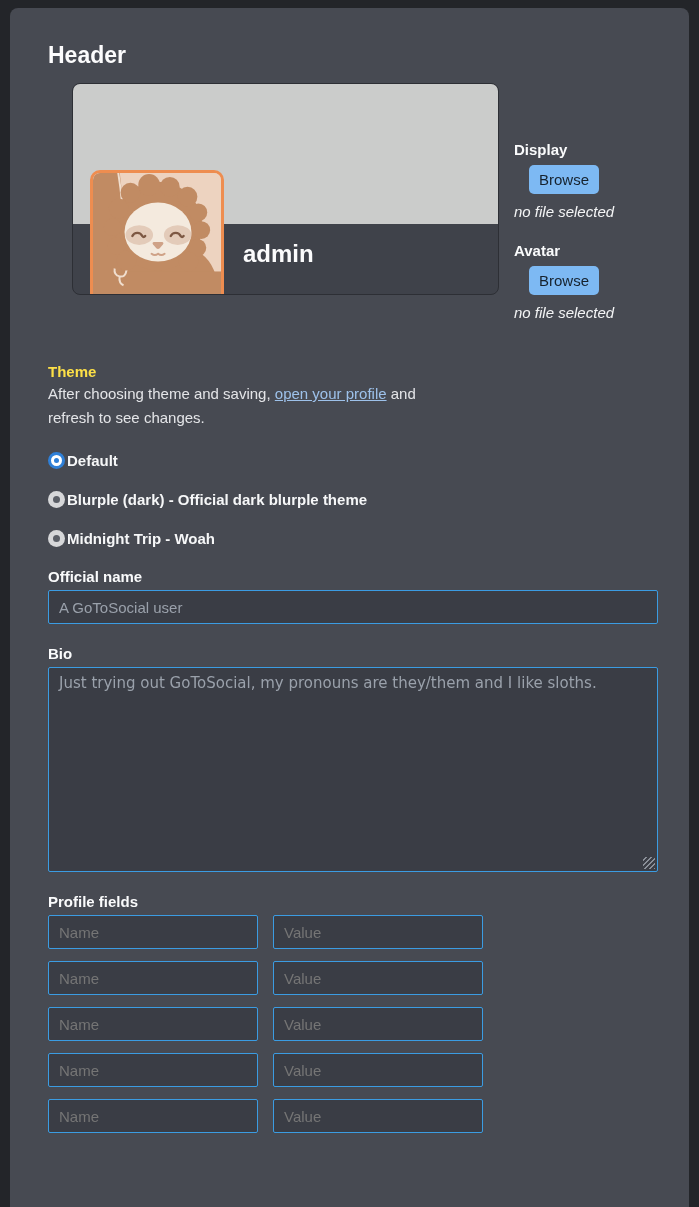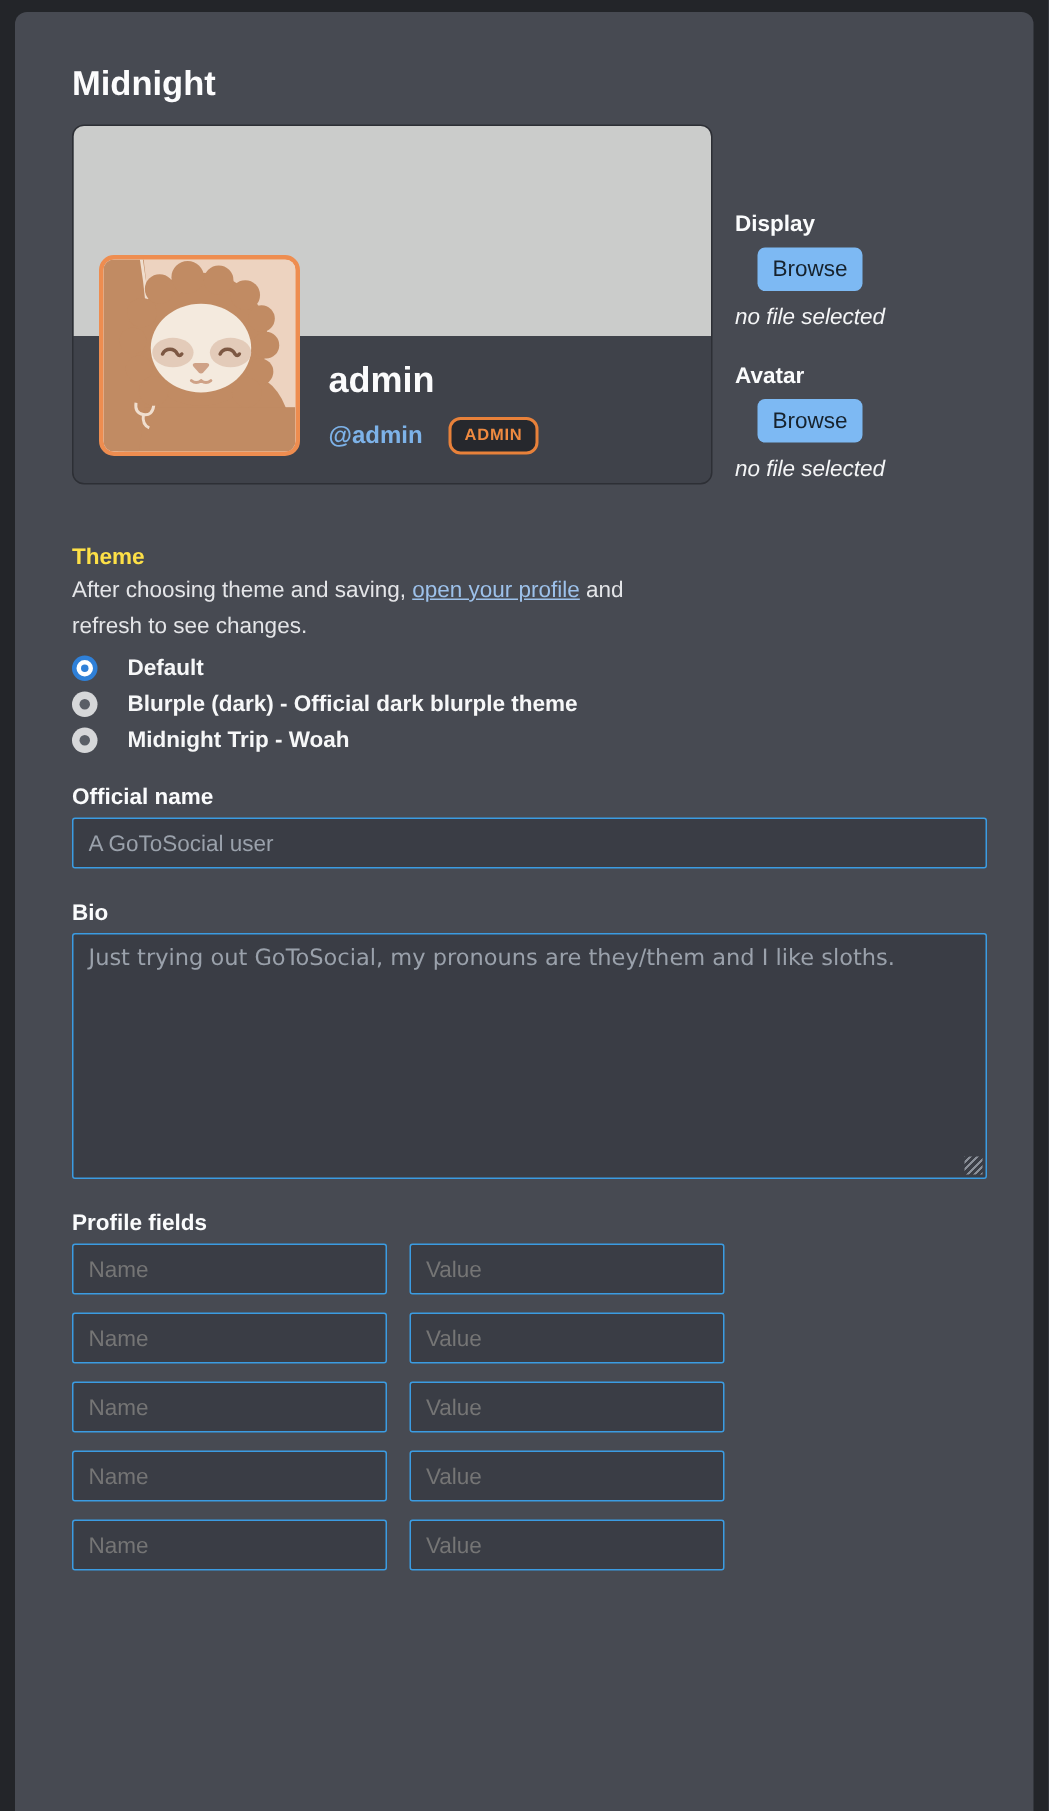--- a/index.html
+++ b/index.html
@@ -12,23 +12,23 @@
   .panel {
     position:absolute; left:10px; top:8px; width:679px; height:1400px;
     background:#474a52; border-radius:8px;
     padding:30px 31px 0 38px;
   }
   h1.page-title { font-size:23px; font-weight:bold; color:#fcfcfd; margin:4px 0 14px 0; }
 
   
   .profile-row { display:flex; align-items:flex-start; }
   .profile-card {
-    position:relative; width:427px; height:240px;
+    position:relative; width:427px; height:212px;
     background:#3f424a; border:1px solid #2d2f35; border-radius:8px;
-    overflow:hidden; flex:none;
+    overflow:hidden; flex:none;margin-left:24px;
   }
   .card-header-img { height:140px; background:#cbcccb; }
   .card-body { position:relative; padding:16px 0 0 170px; }
   .card-display-name { font-size:24px; font-weight:bold; color:#fbfbfc; }
   .card-handle-row { display:flex; align-items:center; gap:17px; margin-top:10px; }
   .card-handle { font-size:16px; font-weight:bold; color:#7db2e8; }
   .role-badge {
     font-size:11px; font-weight:bold; letter-spacing:.5px; color:#ef8a40;
     background:#26282d; border:2px solid #e8813a; border-radius:8px;
     padding:5px 9px; line-height:1;
@@ -48,42 +48,42 @@
     font-family:inherit; font-size:15px; padding:6px 10px; cursor:pointer;
   }
   .file-status { font-size:15px; font-style:italic; color:#f4f5f6; white-space:nowrap; }
 
   
   .theme-section { margin-top:20px; }
   .bold-label { font-size:15px; font-weight:bold; color:#fde047; }
   .theme-desc { font-size:15px; color:#e4e5e8; line-height:1.6; margin-top:2px; max-width:450px; }
   .inline-link { color:#9dc1ea; text-decoration:underline; cursor:pointer; }
   .theme-options { margin-top:6px; }
-  .theme-option { display:flex; gap:20px; margin-top:7px; cursor:pointer; }
+  .theme-option { display:flex; gap:2px; margin-top:22px; cursor:pointer; }
   .radio { width:17px; height:17px; border-radius:50%; background:#d6d7d9; position:relative; flex:none; }
   .radio::after { content:""; position:absolute; inset:5px; border-radius:50%; background:#5a5e66; }
   .radio.selected { background:#ffffff; border:3px solid #2f80d8; }
   .radio.selected::after { inset:3px; background:#2f80d8; }
   .radio-label { font-size:15px; font-weight:bold; color:#f6f7f8; }
 
   
   .section-head { margin-top:34px; border-left:4px solid #ee8c4b; padding:0 0 2px 11px; }
   .section-head h2 { font-size:18px; font-weight:bold; color:#fbfbfc; }
   .section-head a { display:inline-block; margin-top:7px; font-size:13.5px; color:#a3c2e8; text-decoration:underline; cursor:pointer; }
 
   .field-label { font-size:15px; font-weight:bold; color:#fafbfc; margin:21px 0 5px 0; }
   .text-input {
     width:610px; height:34px; background:#3a3d45;
     border:1.5px solid #3b9ce2; border-radius:2px;
     color:#fdba74; font-family:inherit; font-size:15px; padding:0 10px;
   }
   .text-input::placeholder, textarea::placeholder { color:#9aa1ab; opacity:1; }
   .bio-wrap { position:relative; width:610px; }
   textarea.bio-input {
-    width:610px; height:164px; background:#3a3d45;
+    width:610px; height:205px; background:#3a3d45;
     border:1.5px solid #3b9ce2; border-radius:2px;
     color:#e8eaec; font-family:"DejaVu Sans",sans-serif; font-size:15px;
     padding:6px 10px; resize:none; display:block;
   }
   .resize-grip {
     position:absolute; right:3px; bottom:3px; width:12px; height:12px;
     background:repeating-linear-gradient(135deg, transparent 0 2px, #8a8f98 2px 3.5px);
     pointer-events:none;
   }
   .fields-grid { margin-top:1px; }
@@ -92,21 +92,21 @@
     width:210px; height:34px; background:#3a3d45;
     border:1.5px solid #3b9ce2; border-radius:2px;
     color:#e8eaec; font-family:inherit; font-size:15px; padding:0 10px;
   }
 </style>
 </head>
 <body>
 
 <div class="panel">
 
-  <h1 class="page-title">Midnight</h1>
+  <h1 class="page-title">Header</h1>
 
   <div class="profile-row">
     <div class="profile-card">
       <div class="card-header-img"></div>
       <div class="avatar-box">
         <svg viewBox="0 0 130 130">
           <rect x="0" y="0" width="130" height="130" fill="#edd3c0"></rect>
 
           <path d="M10,130 Q20,88 45,80 L110,82 Q128,95 128,130 Z" fill="#c18b63"></path>
           <rect x="14" y="100" width="116" height="30" fill="#c18b63"></rect>
@@ -135,24 +135,20 @@
           <ellipse cx="47" cy="63" rx="14" ry="10" fill="#e3cbb9"></ellipse>
           <ellipse cx="86" cy="63" rx="14" ry="10" fill="#e3cbb9"></ellipse>
           <path d="M40,64 a5.5,5.5 0 0 1 10,0 M50,64 q1.5,2 3,0" stroke="#7d5843" stroke-width="2.4" fill="none" stroke-linecap="round"></path>
           <path d="M79,64 a5.5,5.5 0 0 1 10,0 M89,64 q1.5,2 3,0" stroke="#7d5843" stroke-width="2.4" fill="none" stroke-linecap="round"></path>
           <path d="M62,70 h8 q2.5,0.5 1,2.6 l-3.3,3.8 q-1.7,1.6 -3.4,0 l-3.3,-3.8 q-1.5,-2.1 1,-2.6" fill="#cfa287"></path>
           <path d="M59.5,82 q3.3,2.6 6.6,0 M66.1,82 q3.3,2.6 6.6,0" stroke="#cfa287" stroke-width="2" fill="none" stroke-linecap="round"></path>
         </svg>
       </div>
       <div class="card-body">
         <div class="card-display-name">admin</div>
-        <div class="card-handle-row">
-          <span class="card-handle">@admin</span>
-          <span class="role-badge">ADMIN</span>
-        </div>
       </div>
     </div>
 
     <div class="file-col">
       <div class="file-label">Display</div>
       <div class="file-row">
         <button class="browse-btn">Browse</button>
         <span class="file-status">no file selected</span>
       </div>
       <div class="file-label">Avatar</div>

